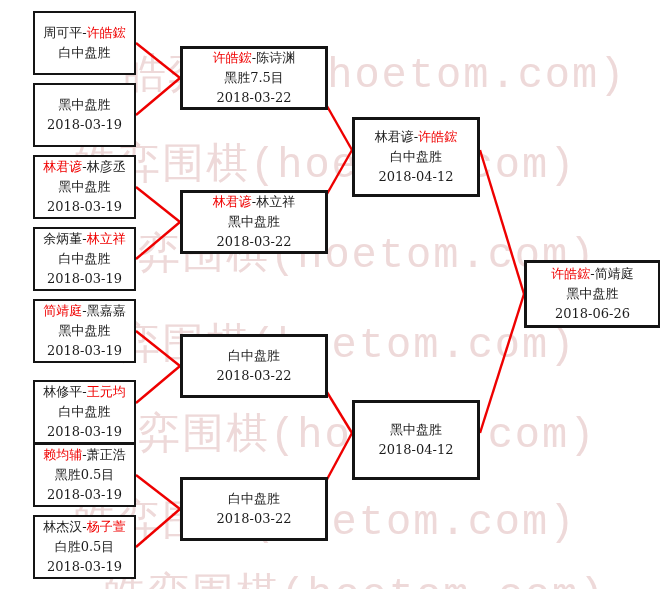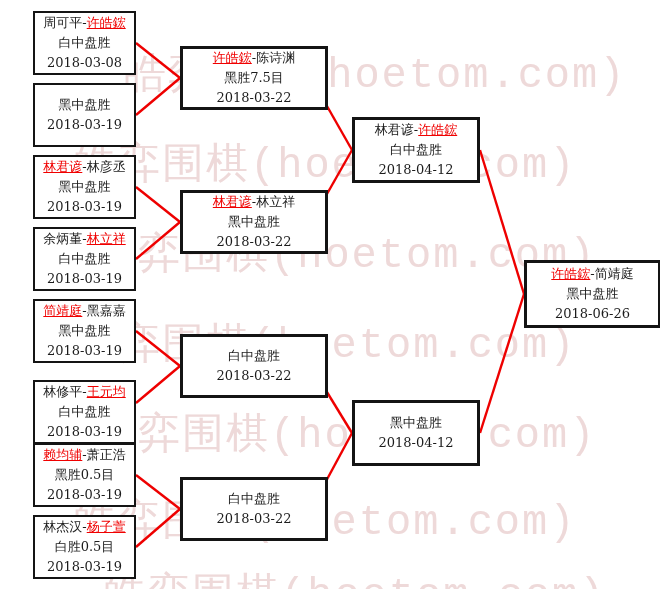--- a/index.html
+++ b/index.html
@@ -18,23 +18,23 @@
   #lines line{stroke:#ee0000;stroke-width:2.4px;}
   
   .box{
     position:absolute;z-index:2;box-sizing:border-box;background:#ffffff;
     border:2px solid #141414;display:flex;flex-direction:column;justify-content:center;
     text-align:center;font-size:13px;line-height:20px;color:#1c1c1c;
   }
   .box.thick{border-width:3px;}
   .r16{left:33px;width:103px;height:64px;}
   .qf {left:180px;width:148px;height:64px;}
-  .sf {left:352px;width:128px;height:66px;}
+  .sf {left:352px;width:128px;height:80px;}
   .fin{left:524px;width:137px;height:68px;}
-  .win{color:#f00000;text-decoration:underline;}
+  .win{color:#f00000;}
   .nm,.sep{display:inline;}
 </style>
 </head>
 <body>
 
 <div id="stage">
 
   <div class="wm" style="left:124px;top:45px">皓弈围棋(hoetom.com)</div>
   <div class="wm" style="left:74px;top:135px">皓弈围棋(hoetom.com)</div>
   <div class="wm" style="left:94px;top:225px">皓弈围棋(hoetom.com)</div>
@@ -56,21 +56,20 @@
     <line x1="311" y1="222" x2="352" y2="150"></line>
     <line x1="311" y1="366" x2="352" y2="433"></line>
     <line x1="311" y1="509" x2="352" y2="433"></line>
     <line x1="480" y1="150" x2="524" y2="294"></line>
     <line x1="480" y1="433" x2="524" y2="294"></line>
   </svg>
 
   <div class="box r16" style="top:11px">
     <div><span class="nm">周可平</span><span class="sep">-</span><span class="nm win">许皓鋐</span></div>
     <div>白中盘胜</div>
-    <div>2018-03-08</div>
   </div>
   <div class="box r16" style="top:83px">
     <div>黑中盘胜</div>
     <div>2018-03-19</div>
   </div>
   <div class="box r16" style="top:155px">
     <div><span class="nm win">林君谚</span><span class="sep">-</span><span class="nm">林彦丞</span></div>
     <div>黑中盘胜</div>
     <div>2018-03-19</div>
   </div>

